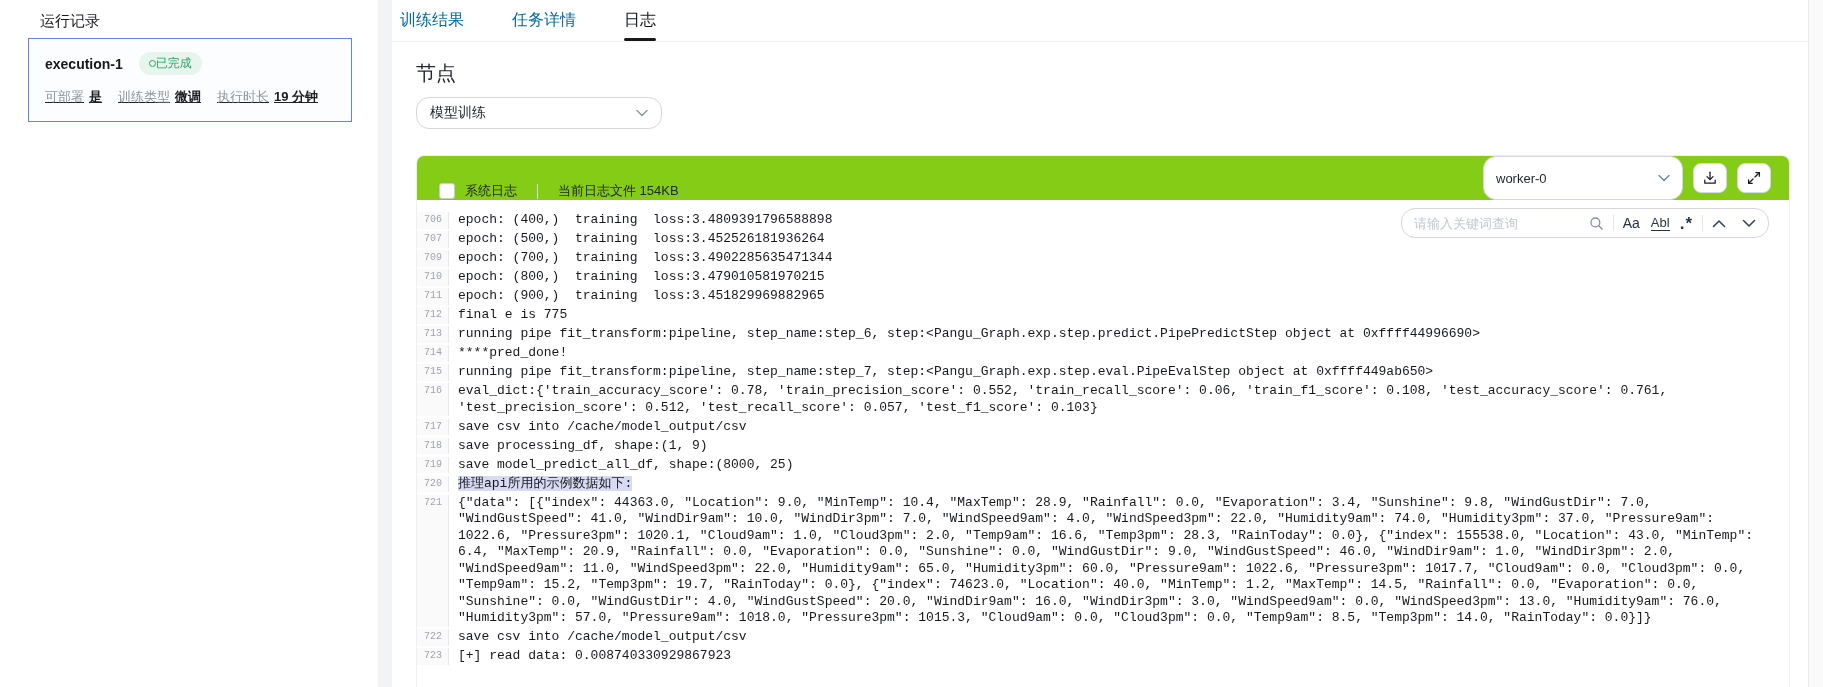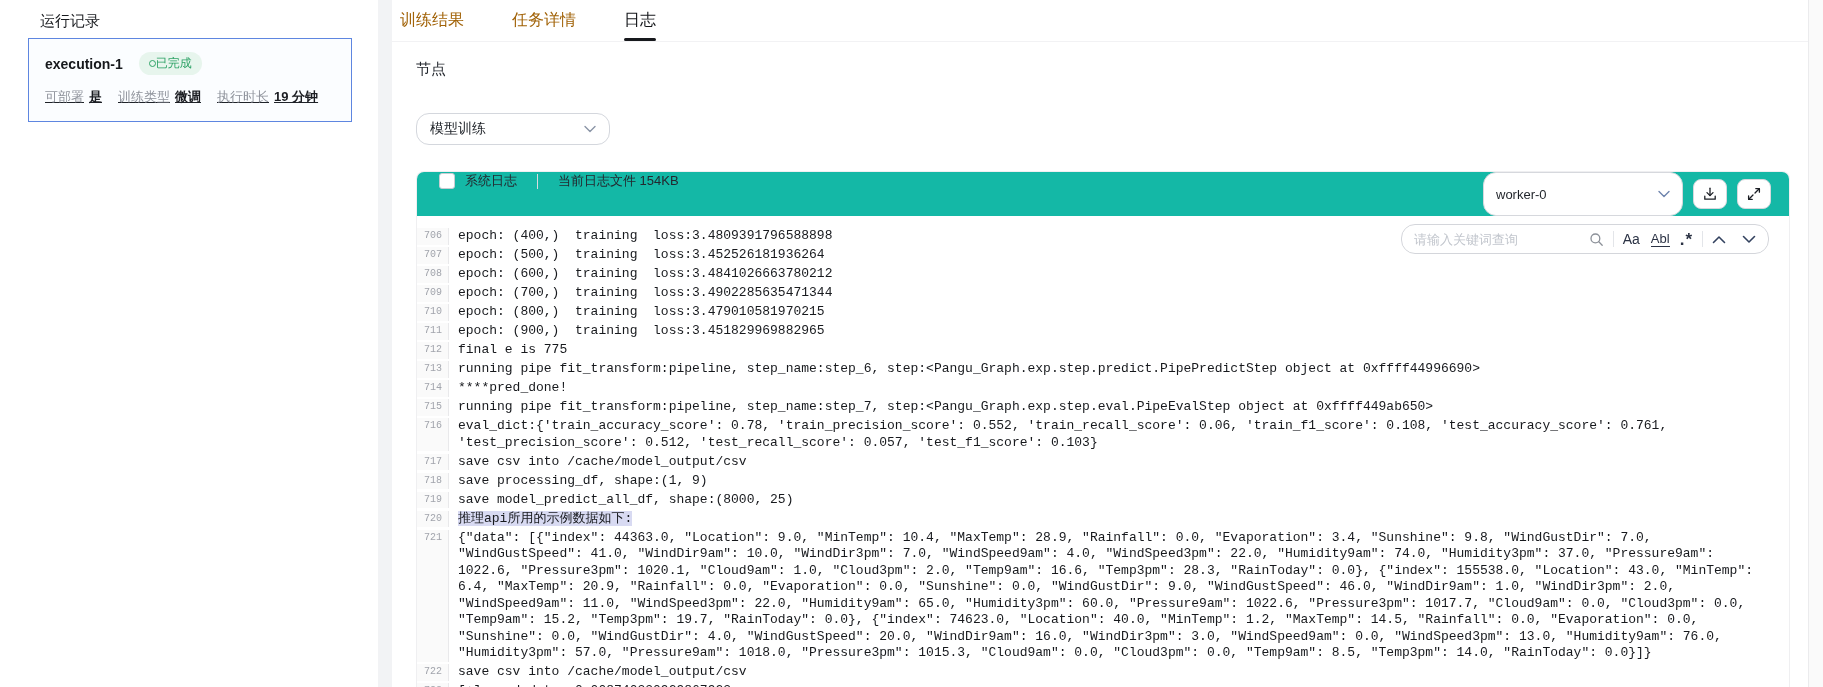--- a/index.html
+++ b/index.html
@@ -15,32 +15,32 @@
   .exec-name { font-size:14px; font-weight:700; color:#16181c; }
   .status-badge { display:inline-flex; align-items:center; margin-left:16px; background:#e7f5ed; border-radius:12px; padding:3px 10px; font-size:12px; color:#2fa367; }
   .status-dot { width:7px; height:7px; border:1.5px solid #2fa367; border-radius:50%; display:inline-block; }
   .exec-meta { display:flex; gap:16px; margin-top:13px; font-size:13px;text-decoration:underline; }
   .kv .k { color:#8f939c; }
   .kv .v { color:#1b1d22; font-weight:600; margin-left:5px; }
 
   
   .main { flex:1; background:#fff; margin-left:14px; display:flex; flex-direction:column; overflow:hidden; }
   .tabbar { flex:none; height:42px; display:flex; align-items:center; padding-left:8px; border-bottom:1px solid #f2f2f4; }
-  .tab { position:relative; height:100%; display:flex; align-items:center; margin-right:48px; font-size:16px; color:#a16207; cursor:pointer; }
+  .tab { position:relative; height:100%; display:flex; align-items:center; margin-right:48px; font-size:16px; color:#0369a1; cursor:pointer; }
   .tab.active { color:#121418; font-weight:500; }
   .tab.active::after { content:""; position:absolute; left:0; right:0; bottom:0; height:3px; background:#17191d; border-radius:2px; }
 
   .content { flex:1; padding:18px 18px 0 24px; display:flex; flex-direction:column; overflow:hidden; }
-  .node-label { font-size:15px; color:#24282f; margin-bottom:10px; }
-  .node-select { flex:none; width:194px; height:32px; border:1px solid #d4d7dd; border-radius:13px; background:#fff; display:flex; align-items:center; justify-content:space-between; padding:0 13px; font-size:14px; color:#1f2329; cursor:pointer;margin-top:24px; }
+  .node-label { font-size:20px; color:#24282f; margin-bottom:10px; }
+  .node-select { flex:none; width:246px; height:32px; border:1px solid #d4d7dd; border-radius:13px; background:#fff; display:flex; align-items:center; justify-content:space-between; padding:0 13px; font-size:14px; color:#1f2329; cursor:pointer; }
   .chev { width:12px; height:8px; }
 
   
   .log-panel { flex:1; margin-top:26px; border:1px solid #efeff1; border-bottom:none; border-radius:8px 8px 0 0; background:#fff; display:flex; flex-direction:column; overflow:hidden; }
-  .log-toolbar { flex:none; height:44px; background:#14b8a6; display:flex; align-items:flex-start; justify-content:space-between; padding:0 18px 0 22px; }
+  .log-toolbar { flex:none; height:44px; background:#84cc16; display:flex; align-items:flex-end; justify-content:space-between; padding:0 18px 0 22px; }
   .lt-left { display:flex; align-items:center; }
   .checkbox { width:16px; height:16px; background:#fff; border:1px solid #c9ccd2; border-radius:3px; cursor:pointer; }
   .syslog-label { margin-left:10px; font-size:13px; color:#24282f; }
   .vsep { width:1px; height:15px; background:#d9dbdf; margin:0 20px; }
   .file-info { font-size:13px; color:#24282f; }
   .lt-right { display:flex; align-items:center; gap:10px; }
   .worker-select { width:200px; height:44px; border:1px solid #d6d8dd; border-radius:13px; background:#fff; display:flex; align-items:center; justify-content:space-between; padding:0 12px; font-size:13px; color:#1f2329; cursor:pointer; }
   .icon-btn { width:34px; height:30px; border:1px solid #d6d8dd; border-radius:8px; background:#fff; display:flex; align-items:center; justify-content:center; cursor:pointer; }
 
   .log-body { position:relative; flex:1; background:#fff; overflow:hidden; padding-top:12px; }
@@ -169,24 +169,20 @@
   <div class="log-line">
     <span class="gutter">706</span>
     <span class="log-text">epoch: (400,)  training  loss:3.4809391796588898</span>
   </div>
 
   <div class="log-line">
     <span class="gutter">707</span>
     <span class="log-text">epoch: (500,)  training  loss:3.452526181936264</span>
   </div>
 
-  <div class="log-line">
-    <span class="gutter">708</span>
-    <span class="log-text">epoch: (600,)  training  loss:3.4841026663780212</span>
-  </div>
 
   <div class="log-line">
     <span class="gutter">709</span>
     <span class="log-text">epoch: (700,)  training  loss:3.4902285635471344</span>
   </div>
 
   <div class="log-line">
     <span class="gutter">710</span>
     <span class="log-text">epoch: (800,)  training  loss:3.479010581970215</span>
   </div>

